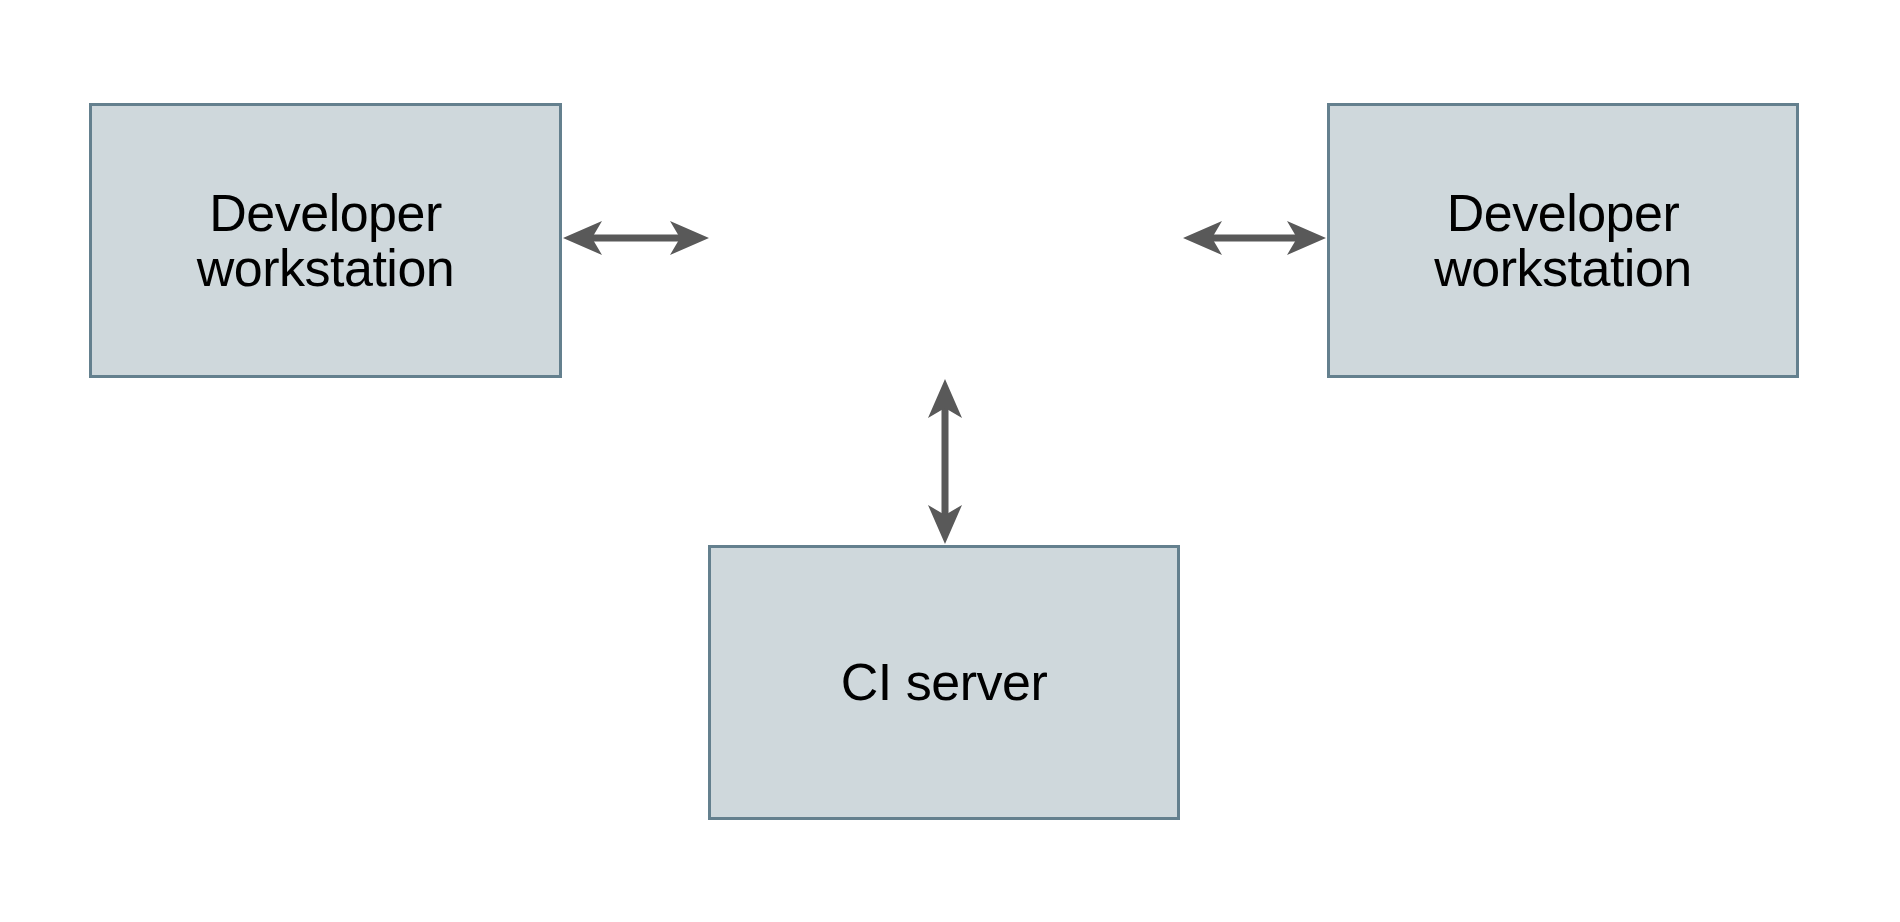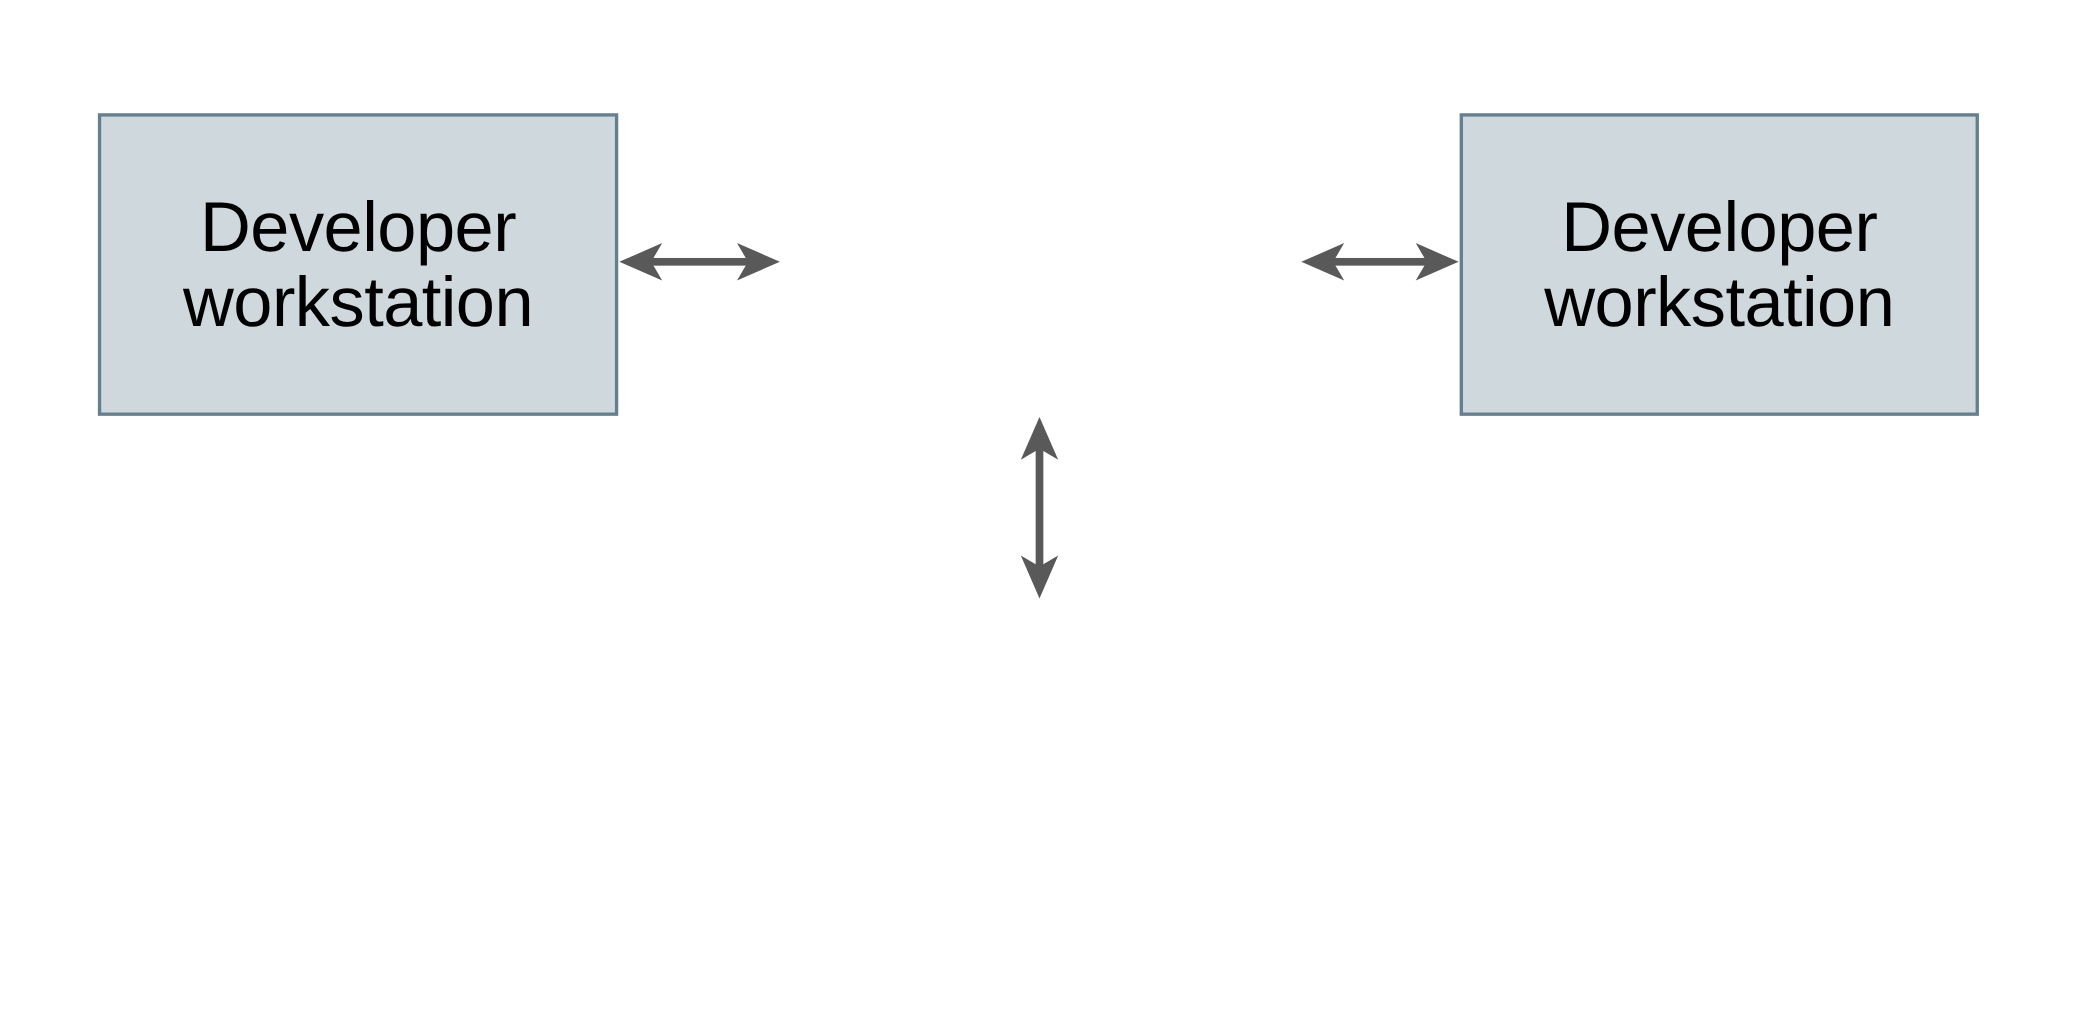--- a/index.html
+++ b/index.html
@@ -23,21 +23,21 @@
     box-sizing: border-box;
     background: var(--node-fill, #cfd8dc);
     border: 3px solid var(--node-border, #64808e);
     display: flex;
     align-items: center;
     justify-content: center;
   }
   .node-label {
     width: 392px;
     text-align: center;
-    font-size: 64px;
+    font-size: 52px;
     line-height: 1.05;
     letter-spacing: -0.5px;
     color: var(--text-color, #000000);
     overflow-wrap: normal;
     word-break: keep-all;
     white-space: normal;
   }
   #node-dev-left  { left: 89px;   top: 103px; width: 473px; height: 275px; }
   #node-cache     { left: 710px;  top: 103px; width: 472px; height: 275px; }
   #node-dev-right { left: 1327px; top: 103px; width: 472px; height: 275px; }
@@ -62,20 +62,23 @@
 
   <div class="node" id="node-dev-left">
     <div class="node-label">Developer workstation</div>
   </div>
 
 
   <div class="node" id="node-dev-right">
     <div class="node-label">Developer workstation</div>
   </div>
 
+  <div class="node" id="node-ci">
+    <div class="node-label">CI server</div>
+  </div>
 
   <svg class="arrow" id="arrow-left" viewBox="0 0 148 44" aria-hidden="true">
     <rect class="arrow-shape" x="27" y="18.5" width="94" height="7"></rect>
     <path class="arrow-shape" d="M1,22 L40,5 L30,22 L40,39 Z"></path>
     <path class="arrow-shape" d="M147,22 L108,5 L118,22 L108,39 Z"></path>
   </svg>
 
   <svg class="arrow" id="arrow-right" viewBox="0 0 145 44" aria-hidden="true">
     <rect class="arrow-shape" x="27" y="18.5" width="91" height="7"></rect>
     <path class="arrow-shape" d="M1,22 L40,5 L30,22 L40,39 Z"></path>

